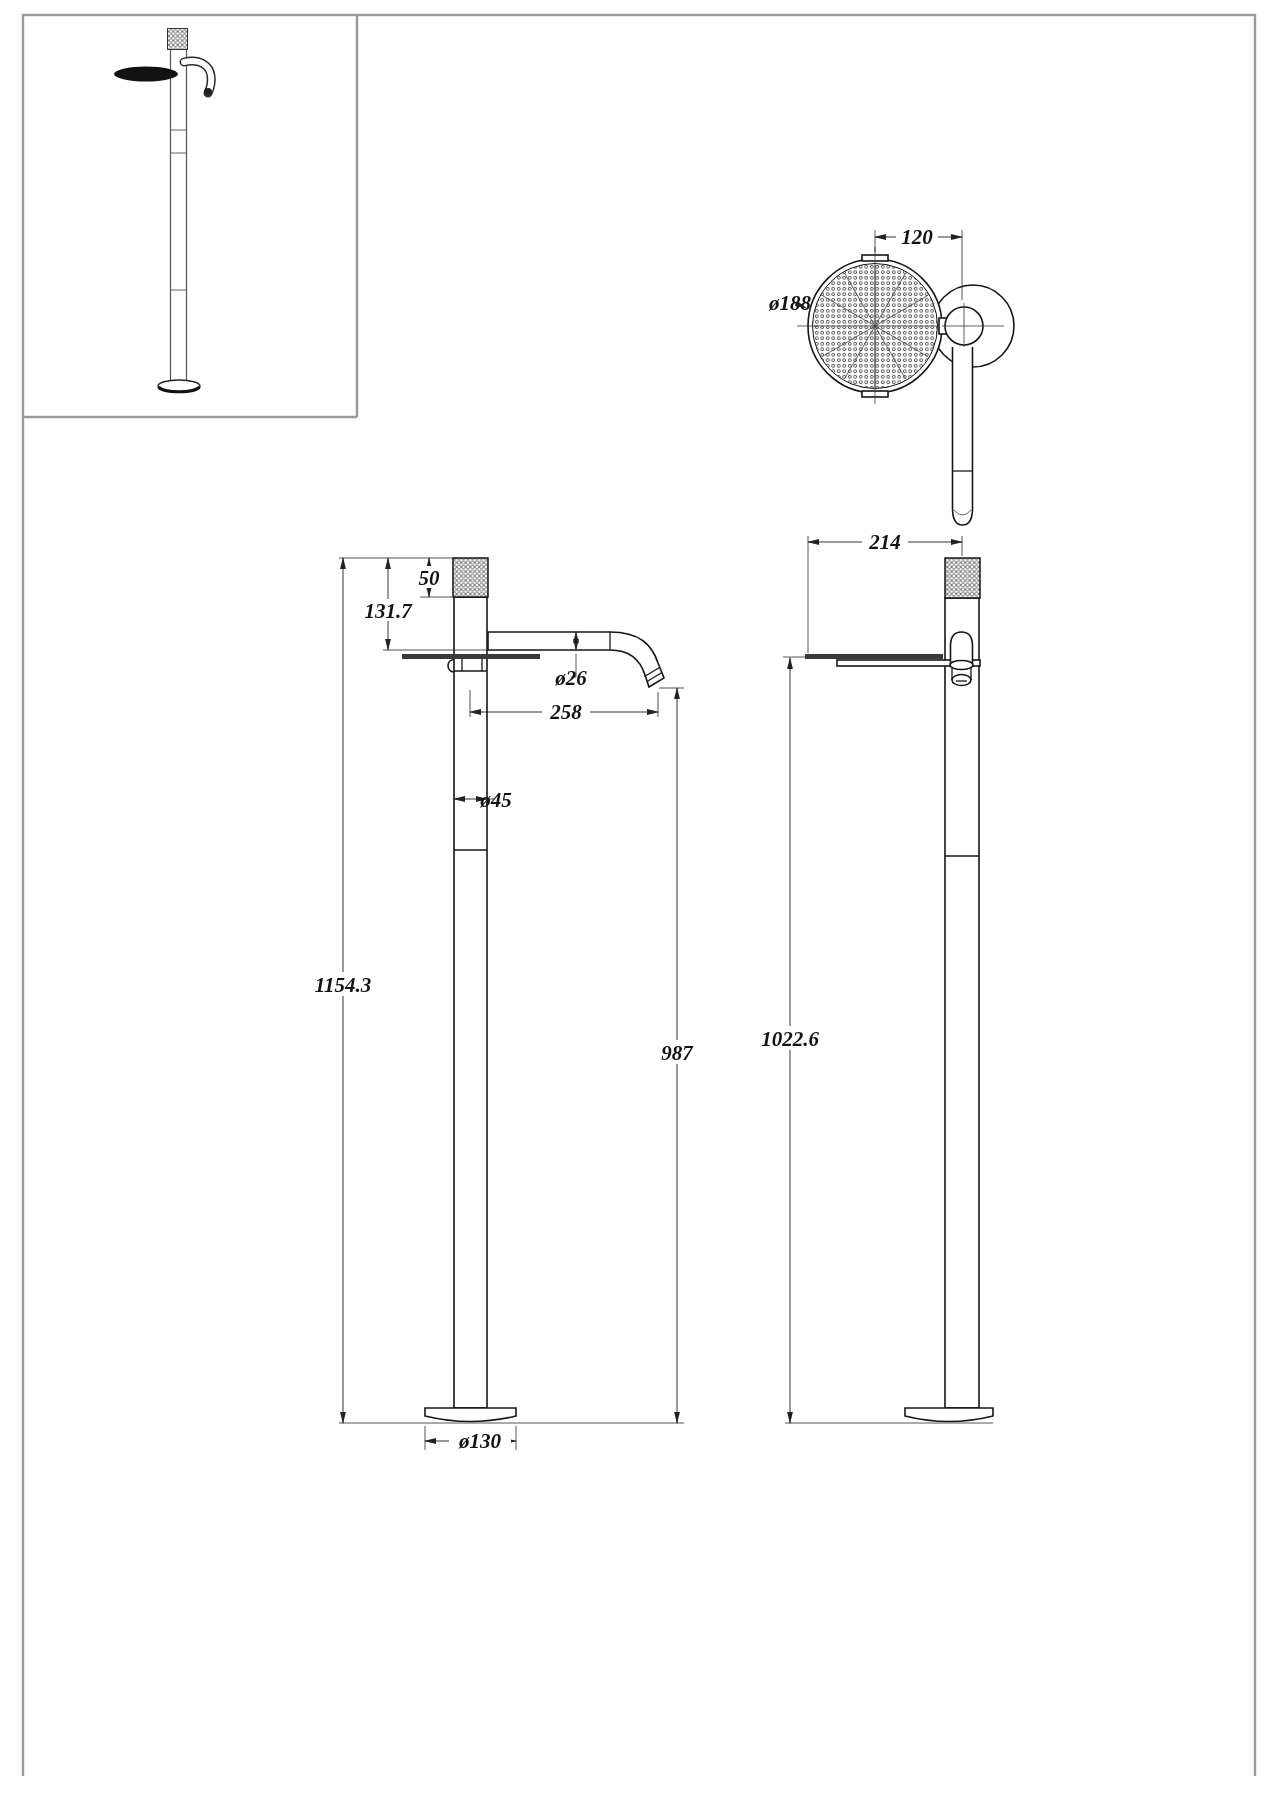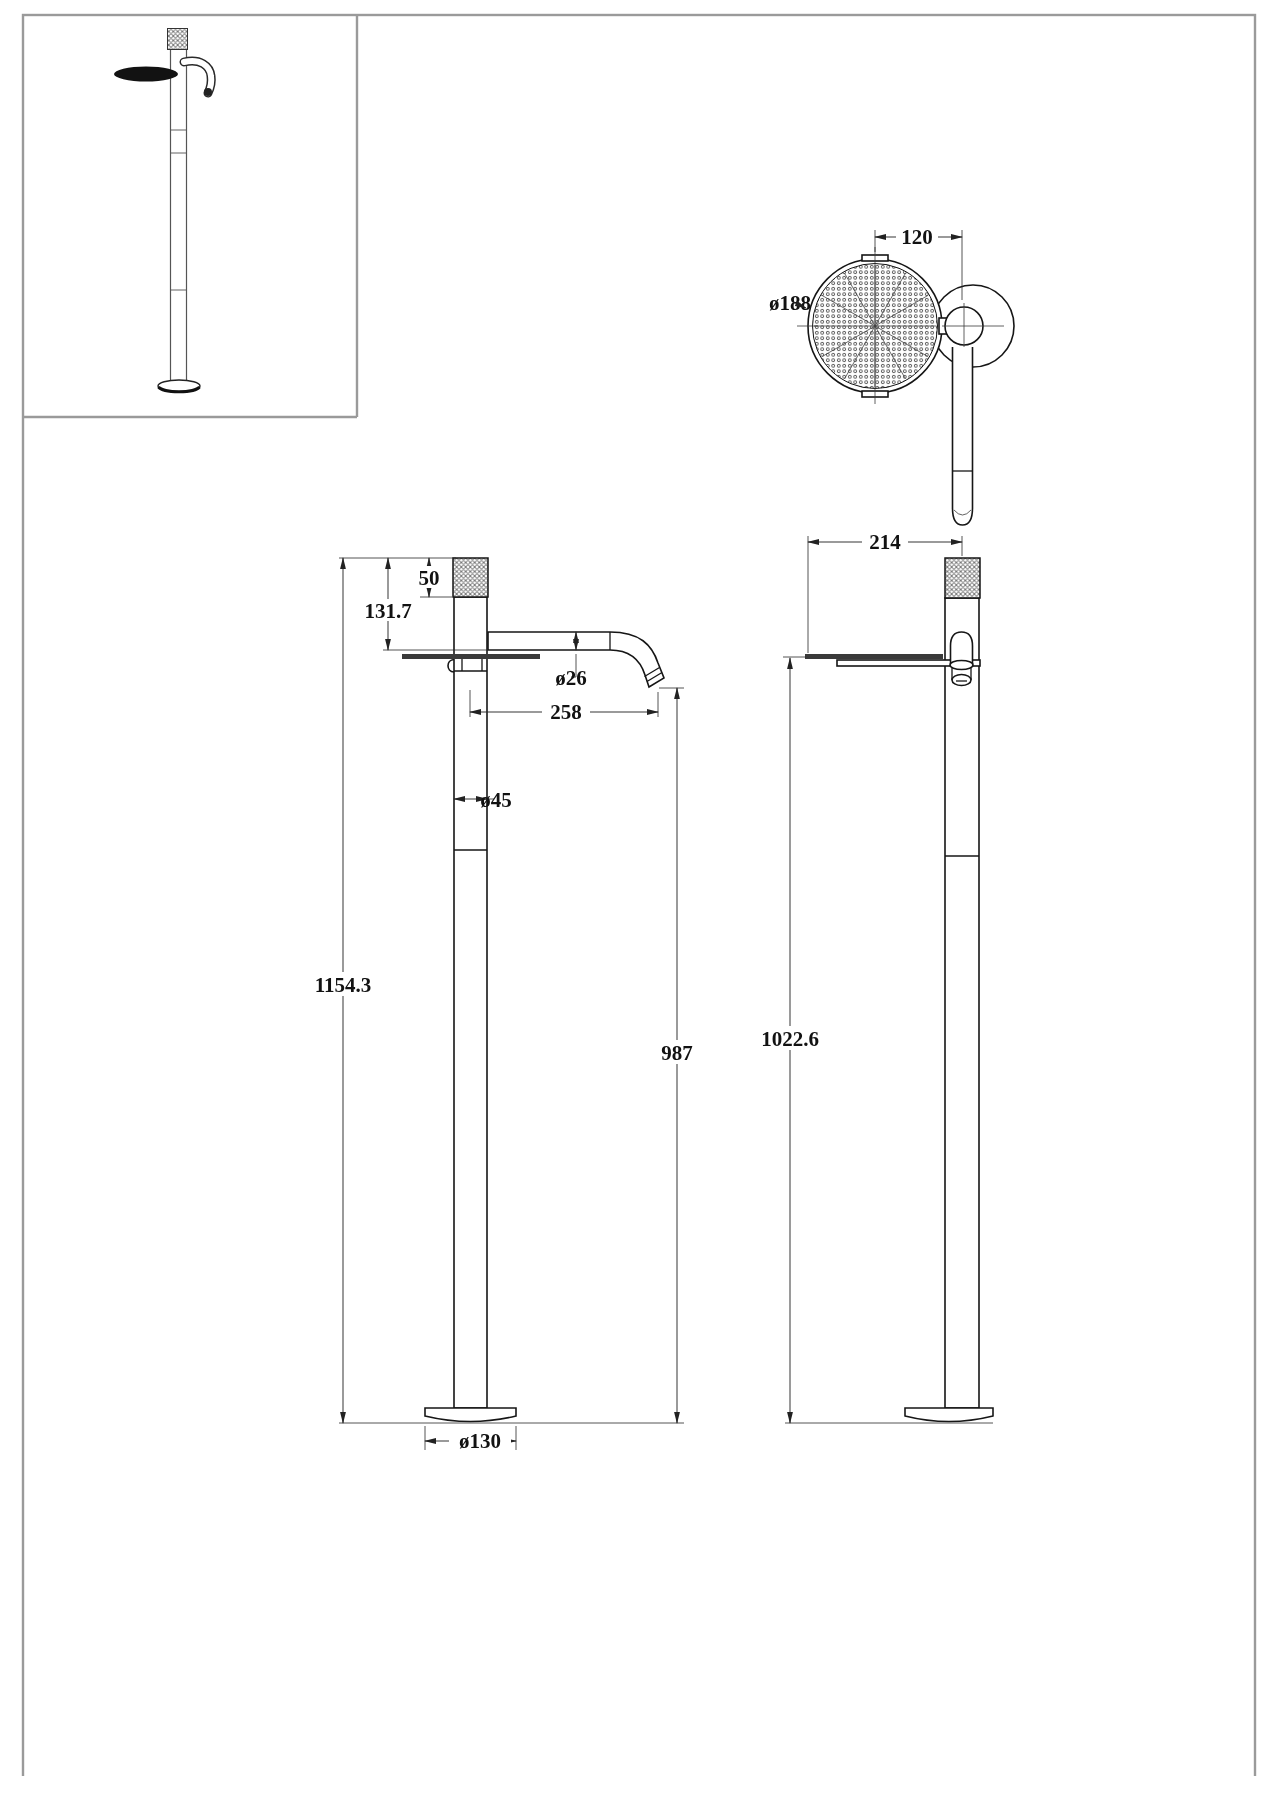--- a/index.html
+++ b/index.html
@@ -1,16 +1,16 @@
 <!DOCTYPE html>
 <html><head>
 <meta charset="utf-8">
 <style>
   html,body{margin:0;padding:0;background:#ffffff;}
-  #stage{position:relative;width:1273px;height:1776px;background:#ffffff;overflow:hidden;}
+  #stage{position:relative;width:1273px;height:1776px;background:#ffffff;overflow:hidden;font-style:italic;}
   svg{position:absolute;left:0;top:0;}
   .frame{stroke:#9a9a9a;stroke-width:2.4;fill:none;}
   .obj{stroke:#161616;stroke-width:1.6;fill:#ffffff;}
   .objline{stroke:#161616;stroke-width:1.3;fill:none;}
   .thin{stroke:#3a3a3a;stroke-width:0.8;fill:none;}
   .dim{stroke:#2a2a2a;stroke-width:0.95;fill:none;}
   .ext{stroke:#2a2a2a;stroke-width:0.8;fill:none;}
   .dark{fill:#3a3a3a;stroke:none;}
   .txtbg{fill:#ffffff;stroke:none;}
   .dimtext{font-family:"Liberation Serif",serif;font-weight:700;font-size:21px;fill:#121212;text-anchor:middle;}

